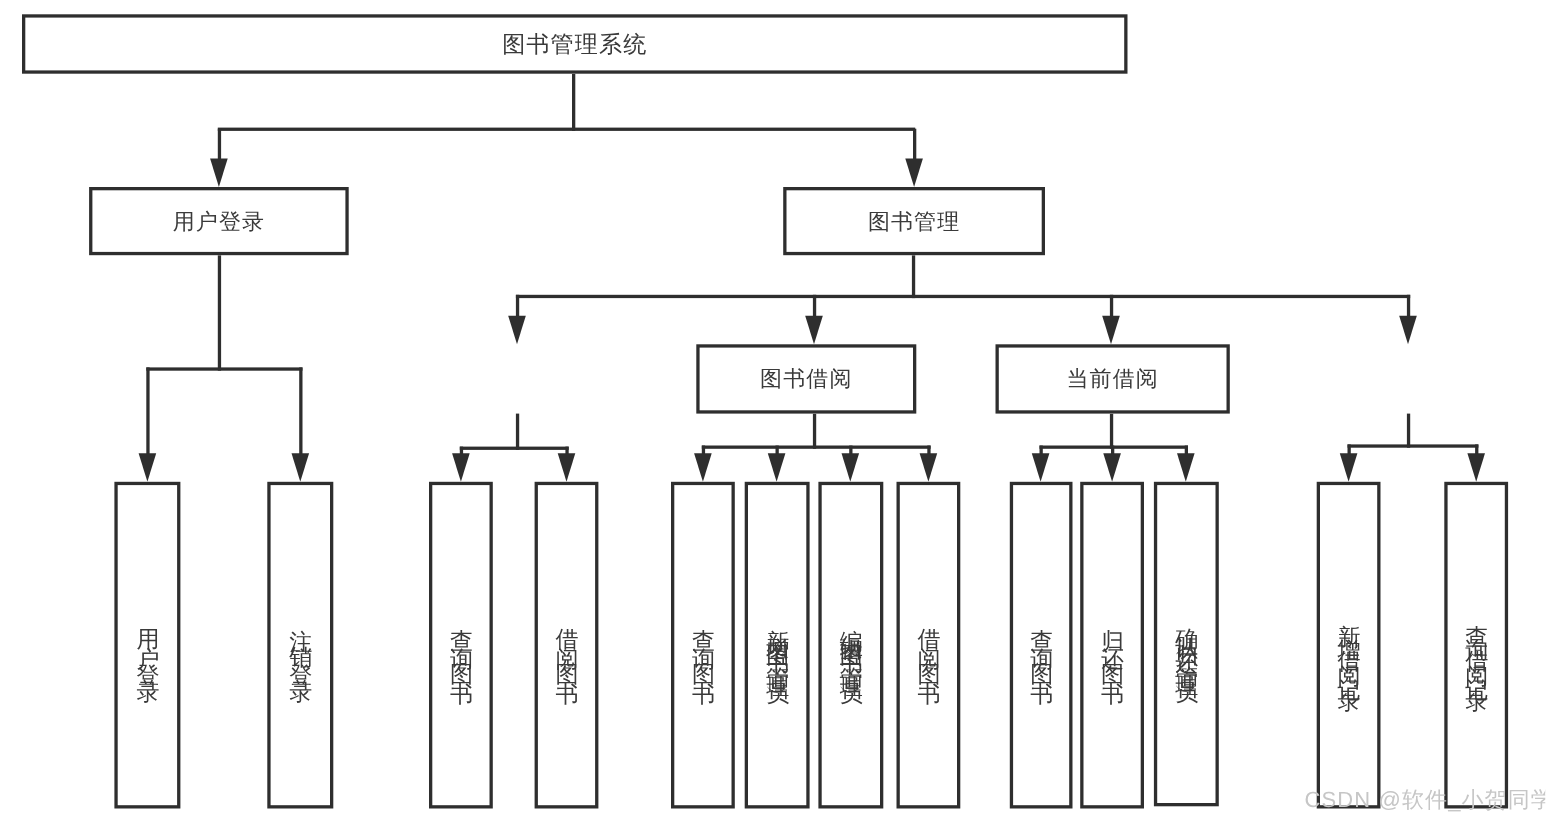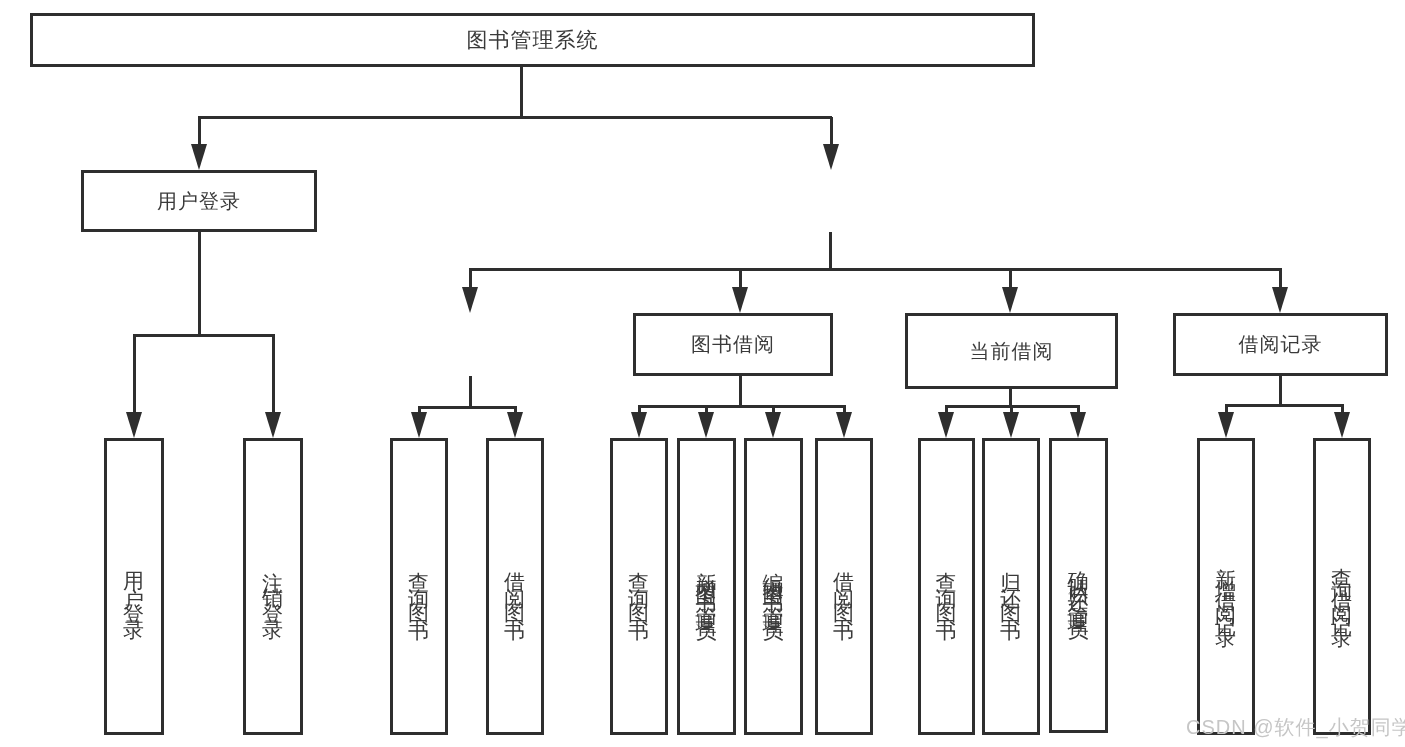--- a/index.html
+++ b/index.html
@@ -113,31 +113,31 @@
   <div class="vl" style="left:1010px;top:405px;height:9px;"></div>
   <div class="ah" style="left:1003px;top:412px;"></div>
   <div class="vl" style="left:1077px;top:405px;height:9px;"></div>
   <div class="ah" style="left:1070px;top:412px;"></div>
 
   <div class="vl" style="left:1225px;top:404px;height:10px;"></div>
   <div class="ah" style="left:1218px;top:412px;"></div>
   <div class="vl" style="left:1341px;top:404px;height:10px;"></div>
   <div class="ah" style="left:1334px;top:412px;"></div>
 
-  <div class="node hnode root-node" style="left:20px;top:13px;width:1005px;height:54px;margin-left:10px;">图书管理系统</div>
+  <div class="node hnode root-node" style="left:20px;top:13px;width:1005px;height:54px;">图书管理系统</div>
 
   <div class="node hnode" style="left:81px;top:170px;width:236px;height:62px;">用户登录</div>
 
+  <div class="node hnode" style="left:712px;top:170px;width:238px;height:62px;">图书管理</div>
 
 
   <div class="node hnode" style="left:633px;top:313px;width:200px;height:63px;">图书借阅</div>
 
-  <div class="node hnode" style="left:905px;top:313px;width:213px;height:76px;">当前借阅</div>
+  <div class="node hnode" style="left:905px;top:313px;width:213px;height:63px;">当前借阅</div>
 
-  <div class="node hnode" style="left:1173px;top:313px;width:215px;height:63px;">借阅记录</div>
 
   <div class="node vnode v4" style="left:104px;top:438px;width:60px;height:297px;">用户登录</div>
   <div class="node vnode v4" style="left:243px;top:438px;width:60px;height:297px;">注销登录</div>
 
   <div class="node vnode v4" style="left:390px;top:438px;width:58px;height:297px;">查询图书</div>
   <div class="node vnode v4" style="left:486px;top:438px;width:58px;height:297px;">借阅图书</div>
 
   <div class="node vnode v4" style="left:610px;top:438px;width:58px;height:297px;">查询图书</div>
   <div class="node vnode v9" style="left:677px;top:438px;width:59px;height:297px;">新增图书（管理员）</div>
   <div class="node vnode v9" style="left:744px;top:438px;width:59px;height:297px;">编辑图书（管理员）</div>

